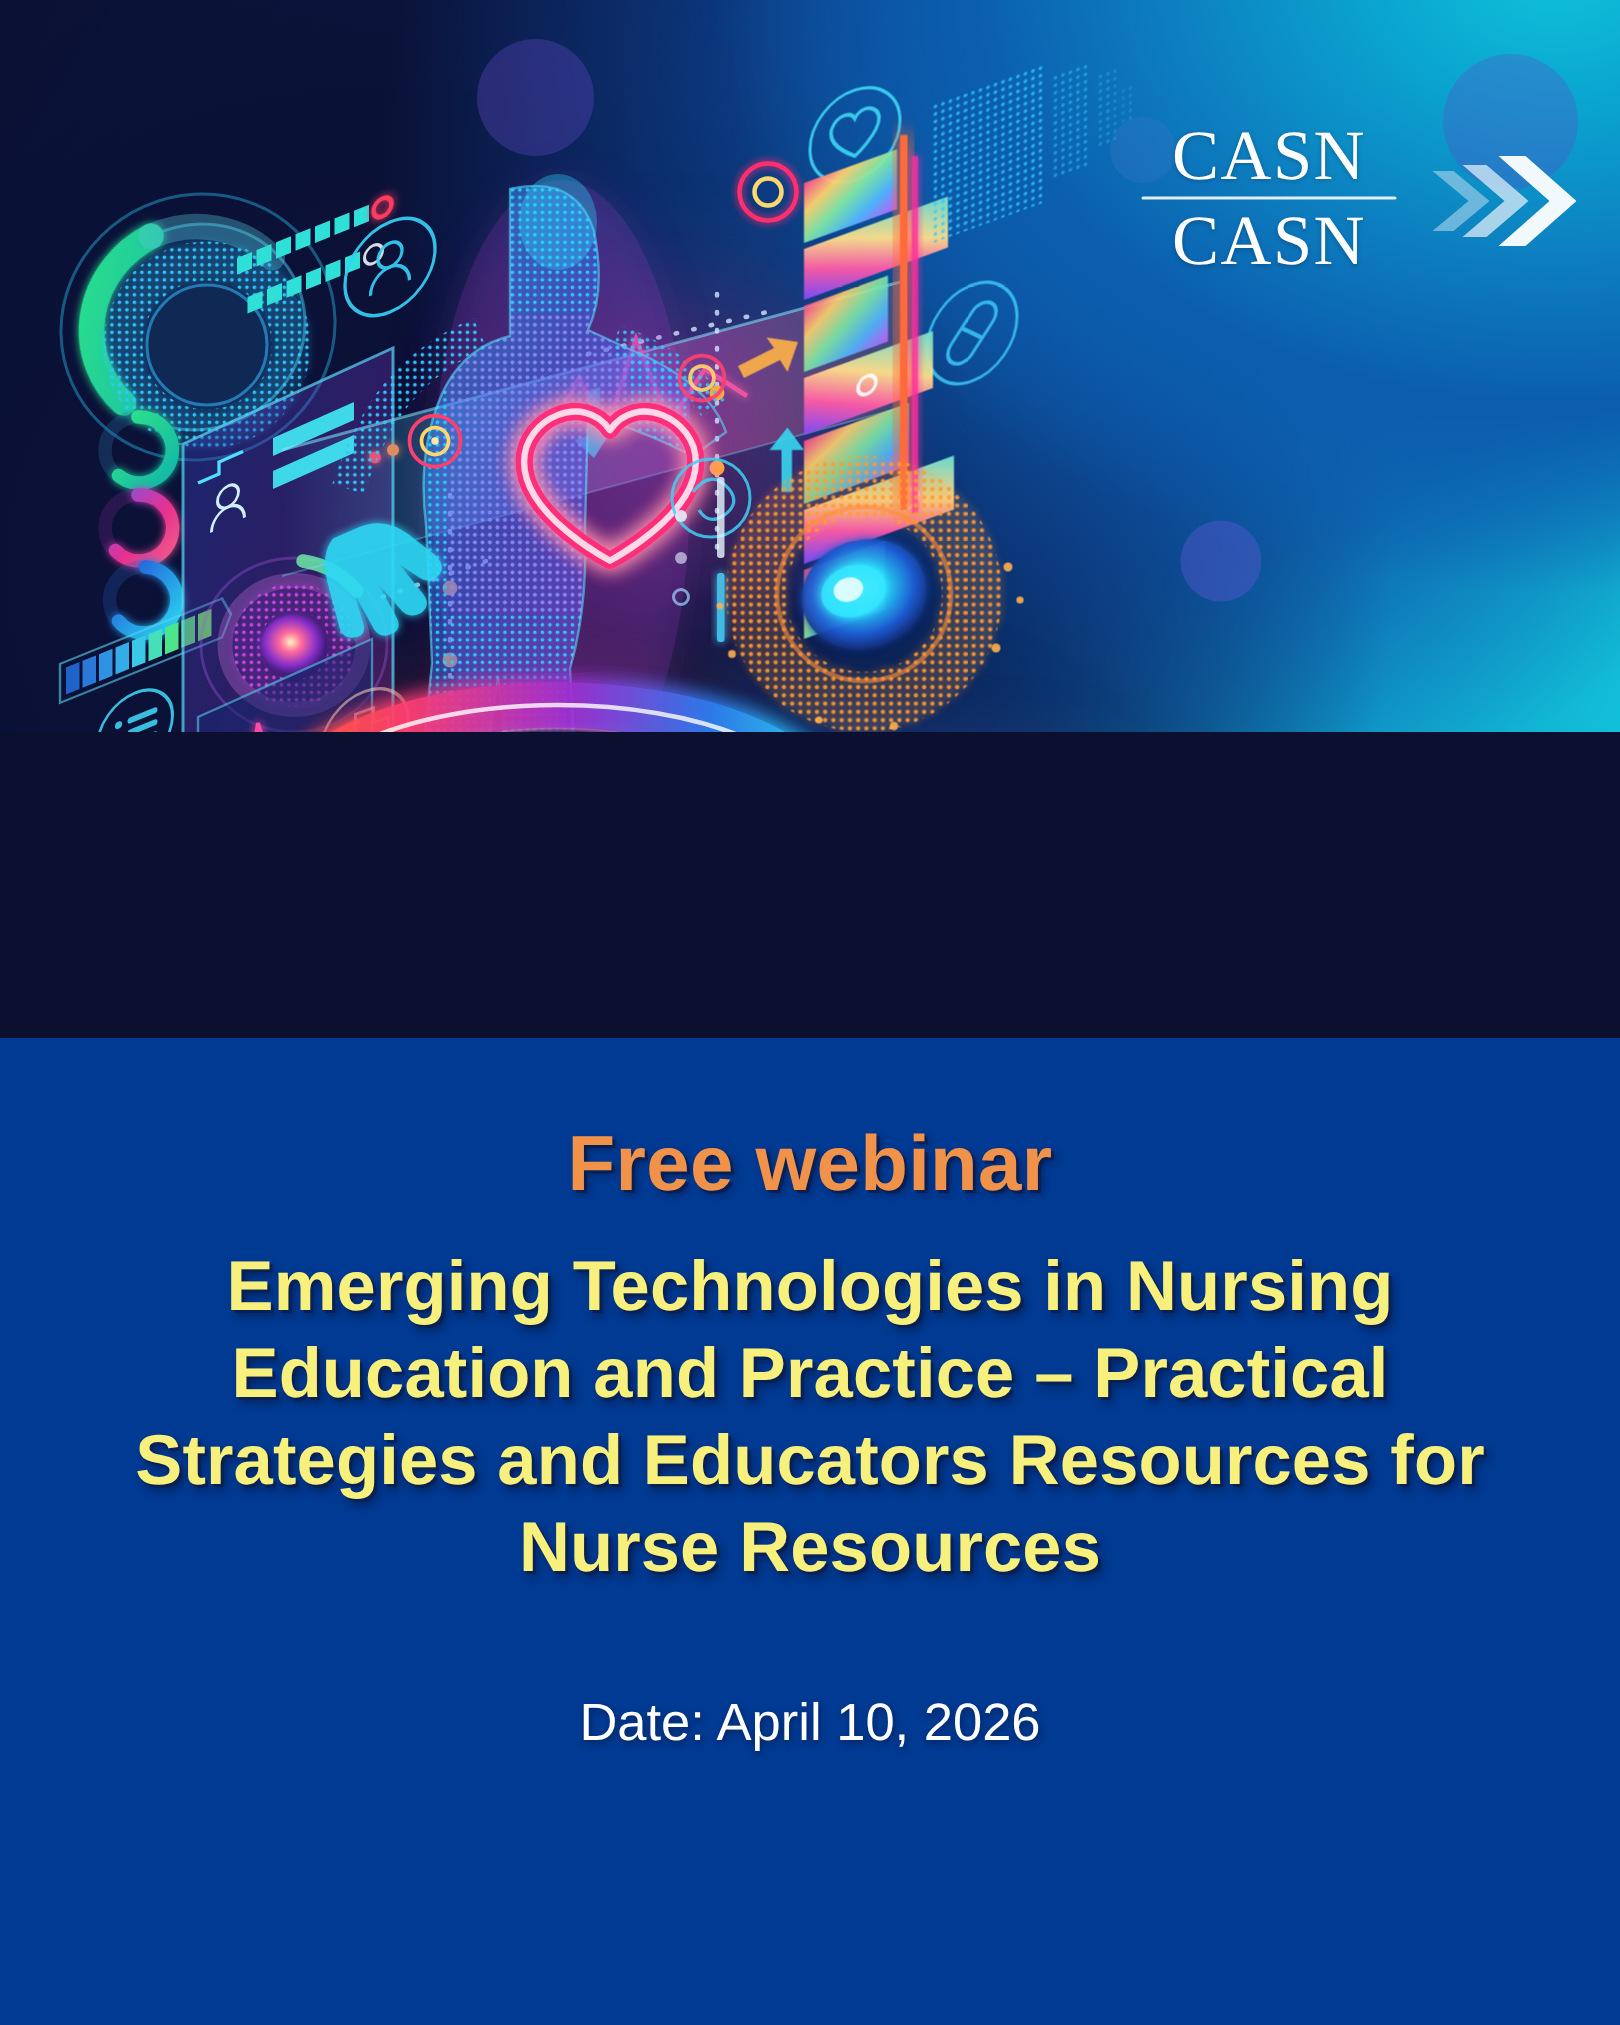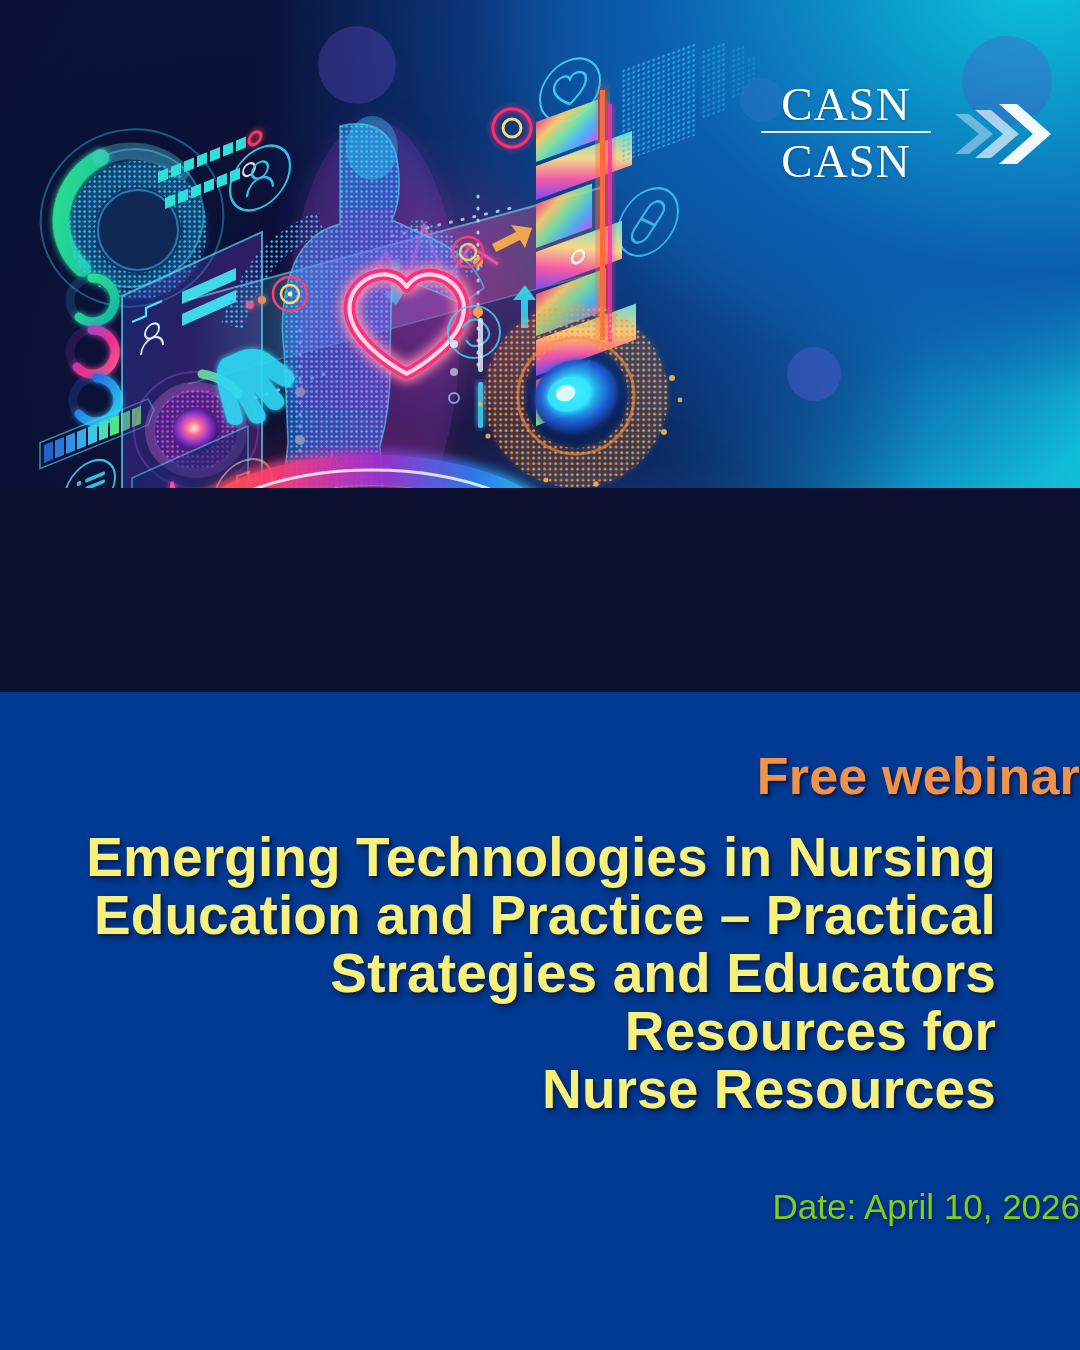--- a/index.html
+++ b/index.html
@@ -35,41 +35,41 @@
     text-shadow:0 1px 3px rgba(0,40,70,.35);
   }
   #logo .rule { height:2px; background:rgba(255,255,255,.88); margin:1px 4px 2px 4px; border-radius:1px; }
   #logo-chevrons { position:absolute; left:196px; top:22px; }
 
   
   #panel {
     position:absolute; left:0; top:692px; width:1080px; height:658px;
     background:#003a92;
   }
-  #panel-inner { padding-top:54px; text-align:right; }
+  #panel-inner { padding-top:54px; text-align:center; }
 
   #free-webinar {
     font-size:52px; font-weight:bold; color:#f1924b;
     letter-spacing:.2px;
     text-shadow:
       2px 2px 0 rgba(10,25,70,.62),
       3px 3px 5px rgba(5,18,55,.5);
   }
   #title {
     margin-top:22px;
-    font-size:55px; font-weight:bold; color:#f7f07c;
+    font-size:47px; font-weight:bold; color:#f7f07c;
     line-height:58px; letter-spacing:.1px;
     padding:0 84px;
     text-shadow:
       2px 2px 0 rgba(12,28,72,.70),
       3px 4px 6px rgba(5,16,52,.55);
   }
   #meta { margin-top:60px; }
   #meta div {
-    font-size:35px; color:#84cc16; line-height:58px; font-weight:400;
+    font-size:35px; color:#ffffff; line-height:58px; font-weight:400;
     text-shadow:1px 2px 4px rgba(5,18,55,.55);
   }
 </style>
 </head>
 <body>
 
 <div id="hero">
 
   <div class="bokeh" style="left:318px;top:26px;width:78px;height:78px;background:rgba(92,70,190,.38);"></div>
   <div class="bokeh" style="left:962px;top:36px;width:90px;height:90px;background:rgba(96,74,196,.30);"></div>

